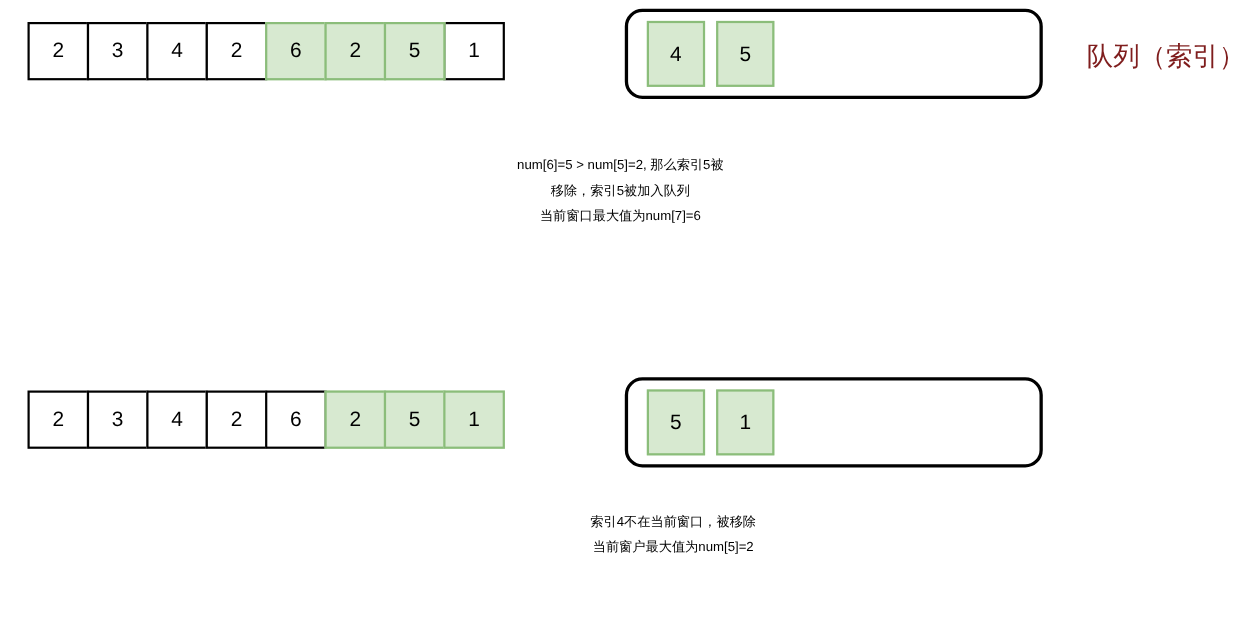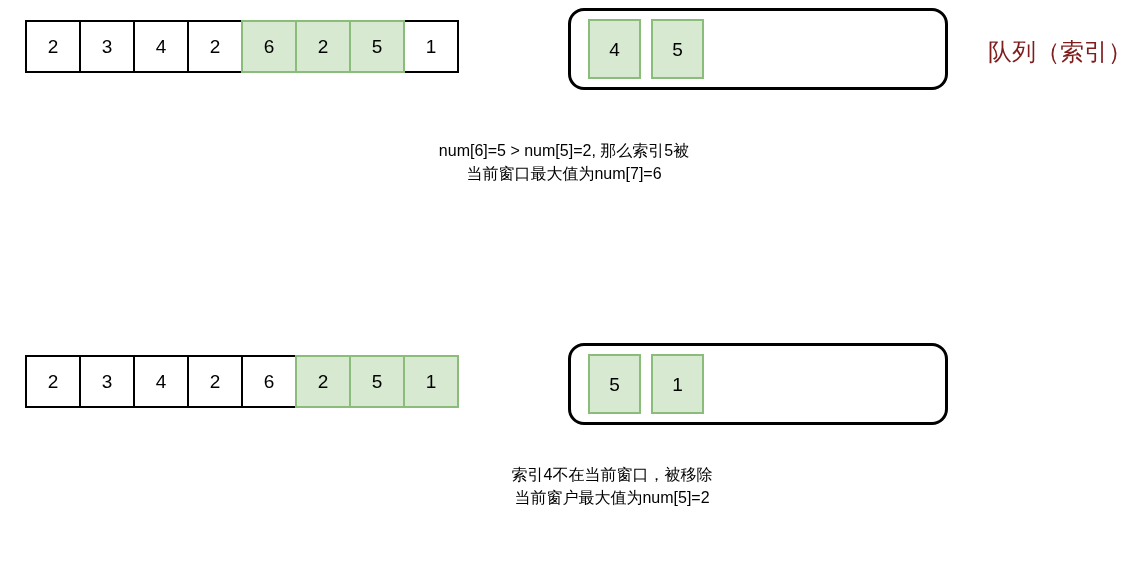--- a/index.html
+++ b/index.html
@@ -85,21 +85,21 @@
     font-size: 24px;
     line-height: 1;
     white-space: nowrap;
     color: #7f1d1d;
   }
   .caption {
     position: absolute;
     width: 1128px;
     left: 0;
     text-align: center;
-    font-size: 16px;
+    font-size: 12px;
     line-height: 23px;
     color: #000000;
   }
   .caption .cline { display: block; white-space: nowrap; }
 
   
   #array-1  { left: 25px;  top: 20px;  }
   #queue-1  { left: 568px; top: 8px;  width: 380px; height: 82px; }
   #qlabel-1 { left: 988px; top: 40px; }
   #caption-1{ top: 139px; }
@@ -146,20 +146,21 @@
       </div>
     <div class="queue-cell">
         <span>5</span>
       </div>
   </div>
 
   <div class="queue-label" id="qlabel-1">队列（索引）</div>
 
   <div class="caption" id="caption-1">
     <span class="cline">num[6]=5  &gt; num[5]=2, 那么索引5被</span>
+    <span class="cline">移除，索引5被加入队列</span>
     <span class="cline">当前窗口最大值为num[7]=6</span>
   </div>
 
   <div class="array-strip" id="array-2">
     <div class="array-cell">
         <span>2</span>
       </div>
     <div class="array-cell">
         <span>3</span>
       </div>

